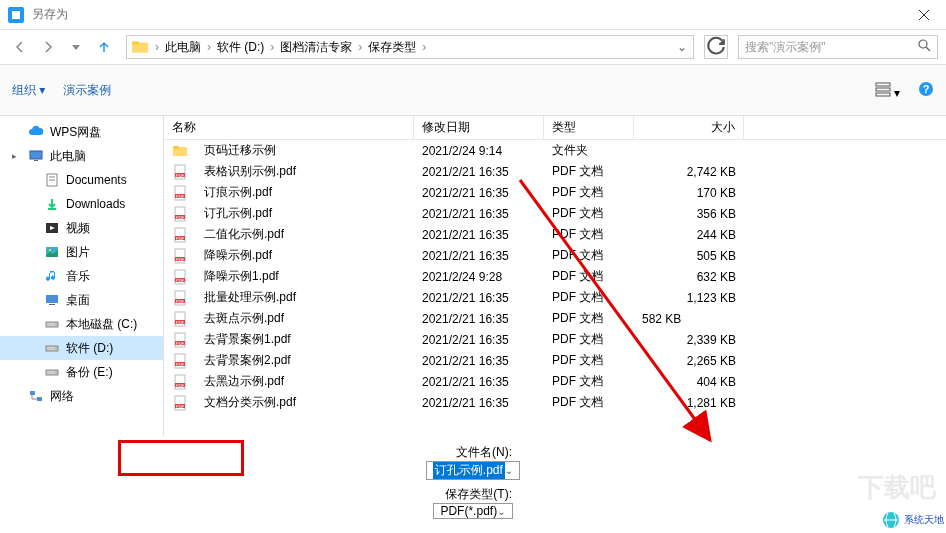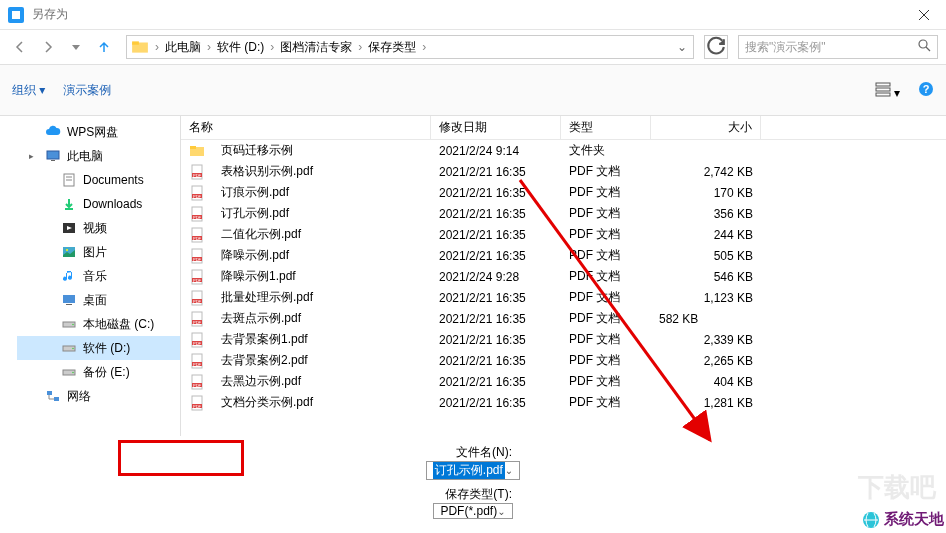--- a/index.html
+++ b/index.html
@@ -23,21 +23,21 @@
 .bc-dropdown { margin-left: auto; padding: 0 6px; color: #666; }
 .refresh { width: 24px; height: 24px; display: flex; align-items: center; justify-content: center; border: 1px solid #ccc; margin-right: 6px; }
 .search { width: 200px; height: 24px; border: 1px solid #ccc; display: flex; align-items: center; font-size: 12px; padding: 0 6px; color: #999; }
 .search .s-icon { margin-left: auto; }
 
 .toolbar { height: 52px; border-bottom: 1px solid #e0e0e0; border-top: 1px solid #e0e0e0; display: flex; align-items: center; padding: 0 12px; font-size: 12px; background: #fafafa; }
 .toolbar .tool { margin-right: 18px; color: #1a5fb4; }
 .toolbar .right { margin-left: auto; display: flex; align-items: center; gap: 18px; }
 .toolbar .right svg { width: 16px; height: 16px; }
 
-.main { display: flex; height: 320px; padding-left: 17px; }
+.main { display: flex; height: 320px; }
 .sidebar { width: 164px; border-right: 1px solid #e0e0e0; overflow-y: auto; font-size: 12px; padding-top: 4px; }
 .side-item { display: flex; align-items: center; height: 24px; padding-left: 28px; gap: 6px; }
 .side-item.depth1 { padding-left: 44px; }
 .side-item.selected { background: #cce8ff; }
 .side-item .s-ico { width: 16px; height: 16px; display: flex; align-items: center; justify-content: center; }
 .side-item .tri { position: absolute; left: 12px; font-size: 9px; color: #666; }
 .side-item { position: relative; }
 
 .filelist { flex: 1; overflow: hidden; font-size: 12px; }
 .filelist .header { display: flex; height: 24px; align-items: center; border-bottom: 1px solid #e8e8e8; }
@@ -60,21 +60,21 @@
 .highlight-name::before { content: ""; position: absolute; left: 108px; top: -4px; width: 120px; height: 30px; border: 3px solid #e30000; pointer-events: none; }
 .filename-val { background: #0078d7; color: #fff; padding: 0 2px; }
 
 .bottom { display: flex; align-items: center; padding: 4px 10px 10px 10px; font-size: 12px; }
 .bottom .tri { margin-right: 6px; color: #333; }
 .bottom .right-btns { margin-left: auto; display: flex; gap: 4px; }
 .btn { min-width: 88px; height: 26px; border: 1px solid #aaa; background: #f0f0f0; display: flex; align-items: center; justify-content: center; font-size: 12px; }
 .save-wrap { position: relative; padding: 3px; }
 .save-wrap::before { content: ""; position: absolute; inset: 0; border: 3px solid #e30000; pointer-events: none; }
 
-.watermark { position: absolute; right: 2px; bottom: 4px; font-size: 15px; font-weight: bold; color: #701a75; display: flex; align-items: center; gap: 4px; }
+.watermark { position: absolute; right: 2px; bottom: 4px; font-size: 10px; font-weight: normal; color: #1d4ed8; display: flex; align-items: center; gap: 4px; }
 .watermark .wm-icon { width: 18px; height: 18px; }
 .wm-faint { position: absolute; right: 10px; bottom: 28px; font-size: 26px; color: #ccc; opacity: 0.4; font-weight: bold; pointer-events: none; }
 
 .arrow-svg { position: absolute; left: 500px; top: 160px; width: 280px; height: 320px; pointer-events: none; }
 
 .combo-arrow { margin-left: auto; color: #555; font-size: 10px; }
 
 </style>
 </head>
 <body>
@@ -365,21 +365,21 @@
           <div class="col col-name">
             <svg class="file-ico" viewBox="0 0 16 16">
               <rect x="3" y="1" width="10" height="14" fill="#fff" stroke="#bbb"></rect>
               <rect x="3" y="9" width="10" height="4" fill="#d44"></rect>
               <text x="8" y="12.5" text-anchor="middle" fill="#fff" font-size="4">PDF</text>
             </svg>
             <span>降噪示例1.pdf</span>
           </div>
           <div class="col col-date">2021/2/24 9:28</div>
           <div class="col col-type">PDF 文档</div>
-          <div class="col col-size" style="text-align:right">546 KB</div>
+          <div class="col col-size" style="text-align:right">632 KB</div>
         </div>
         <div class="row">
           <div class="col col-name">
             <svg class="file-ico" viewBox="0 0 16 16">
               <rect x="3" y="1" width="10" height="14" fill="#fff" stroke="#bbb"></rect>
               <rect x="3" y="9" width="10" height="4" fill="#d44"></rect>
               <text x="8" y="12.5" text-anchor="middle" fill="#fff" font-size="4">PDF</text>
             </svg>
             <span>批量处理示例.pdf</span>
           </div>

